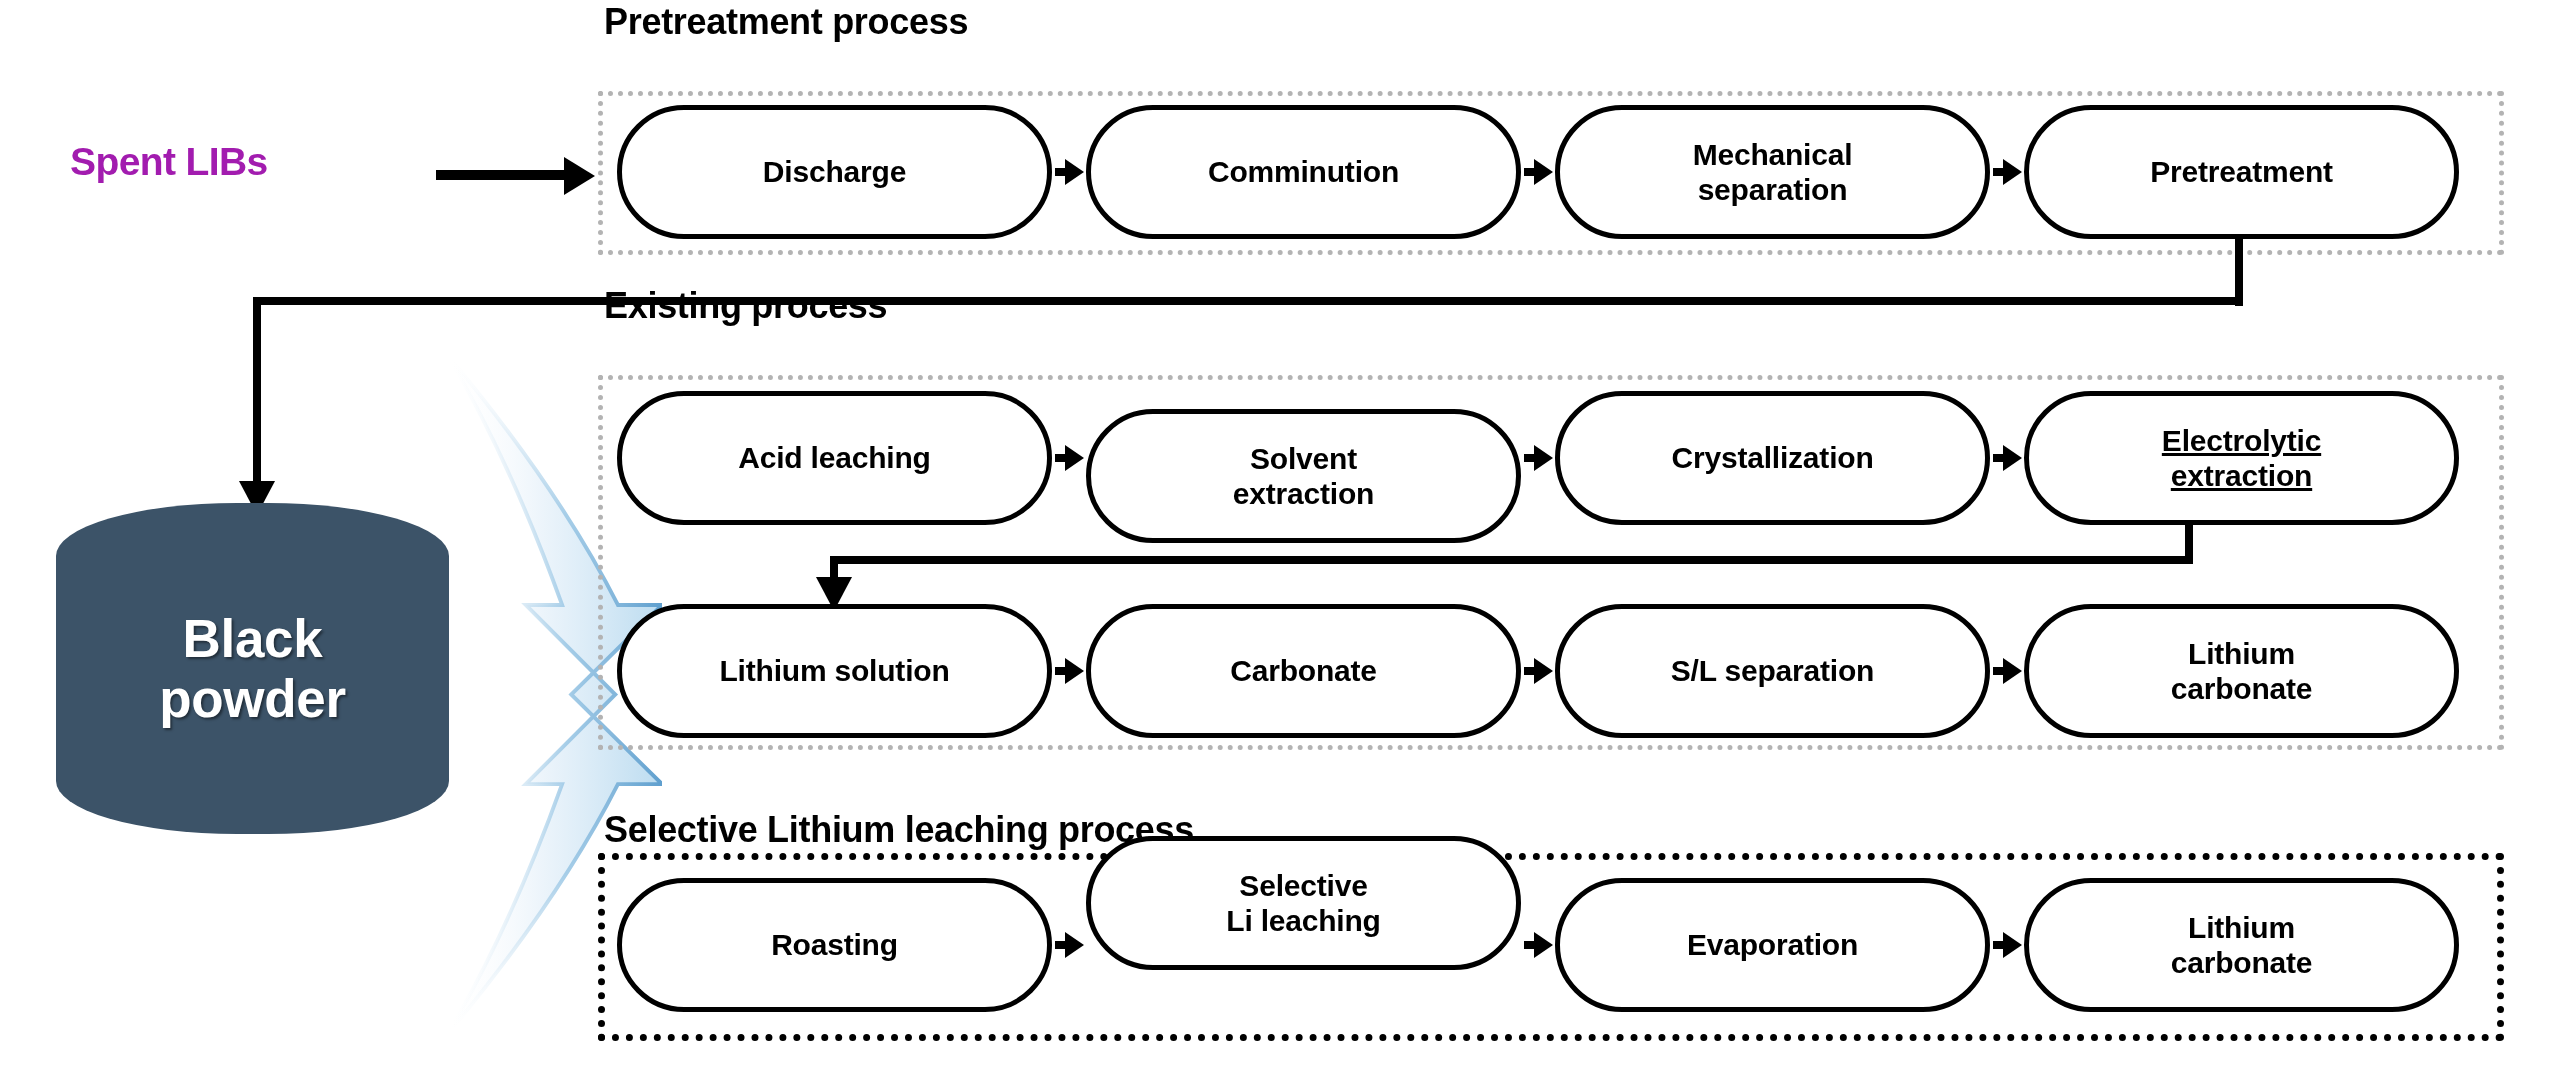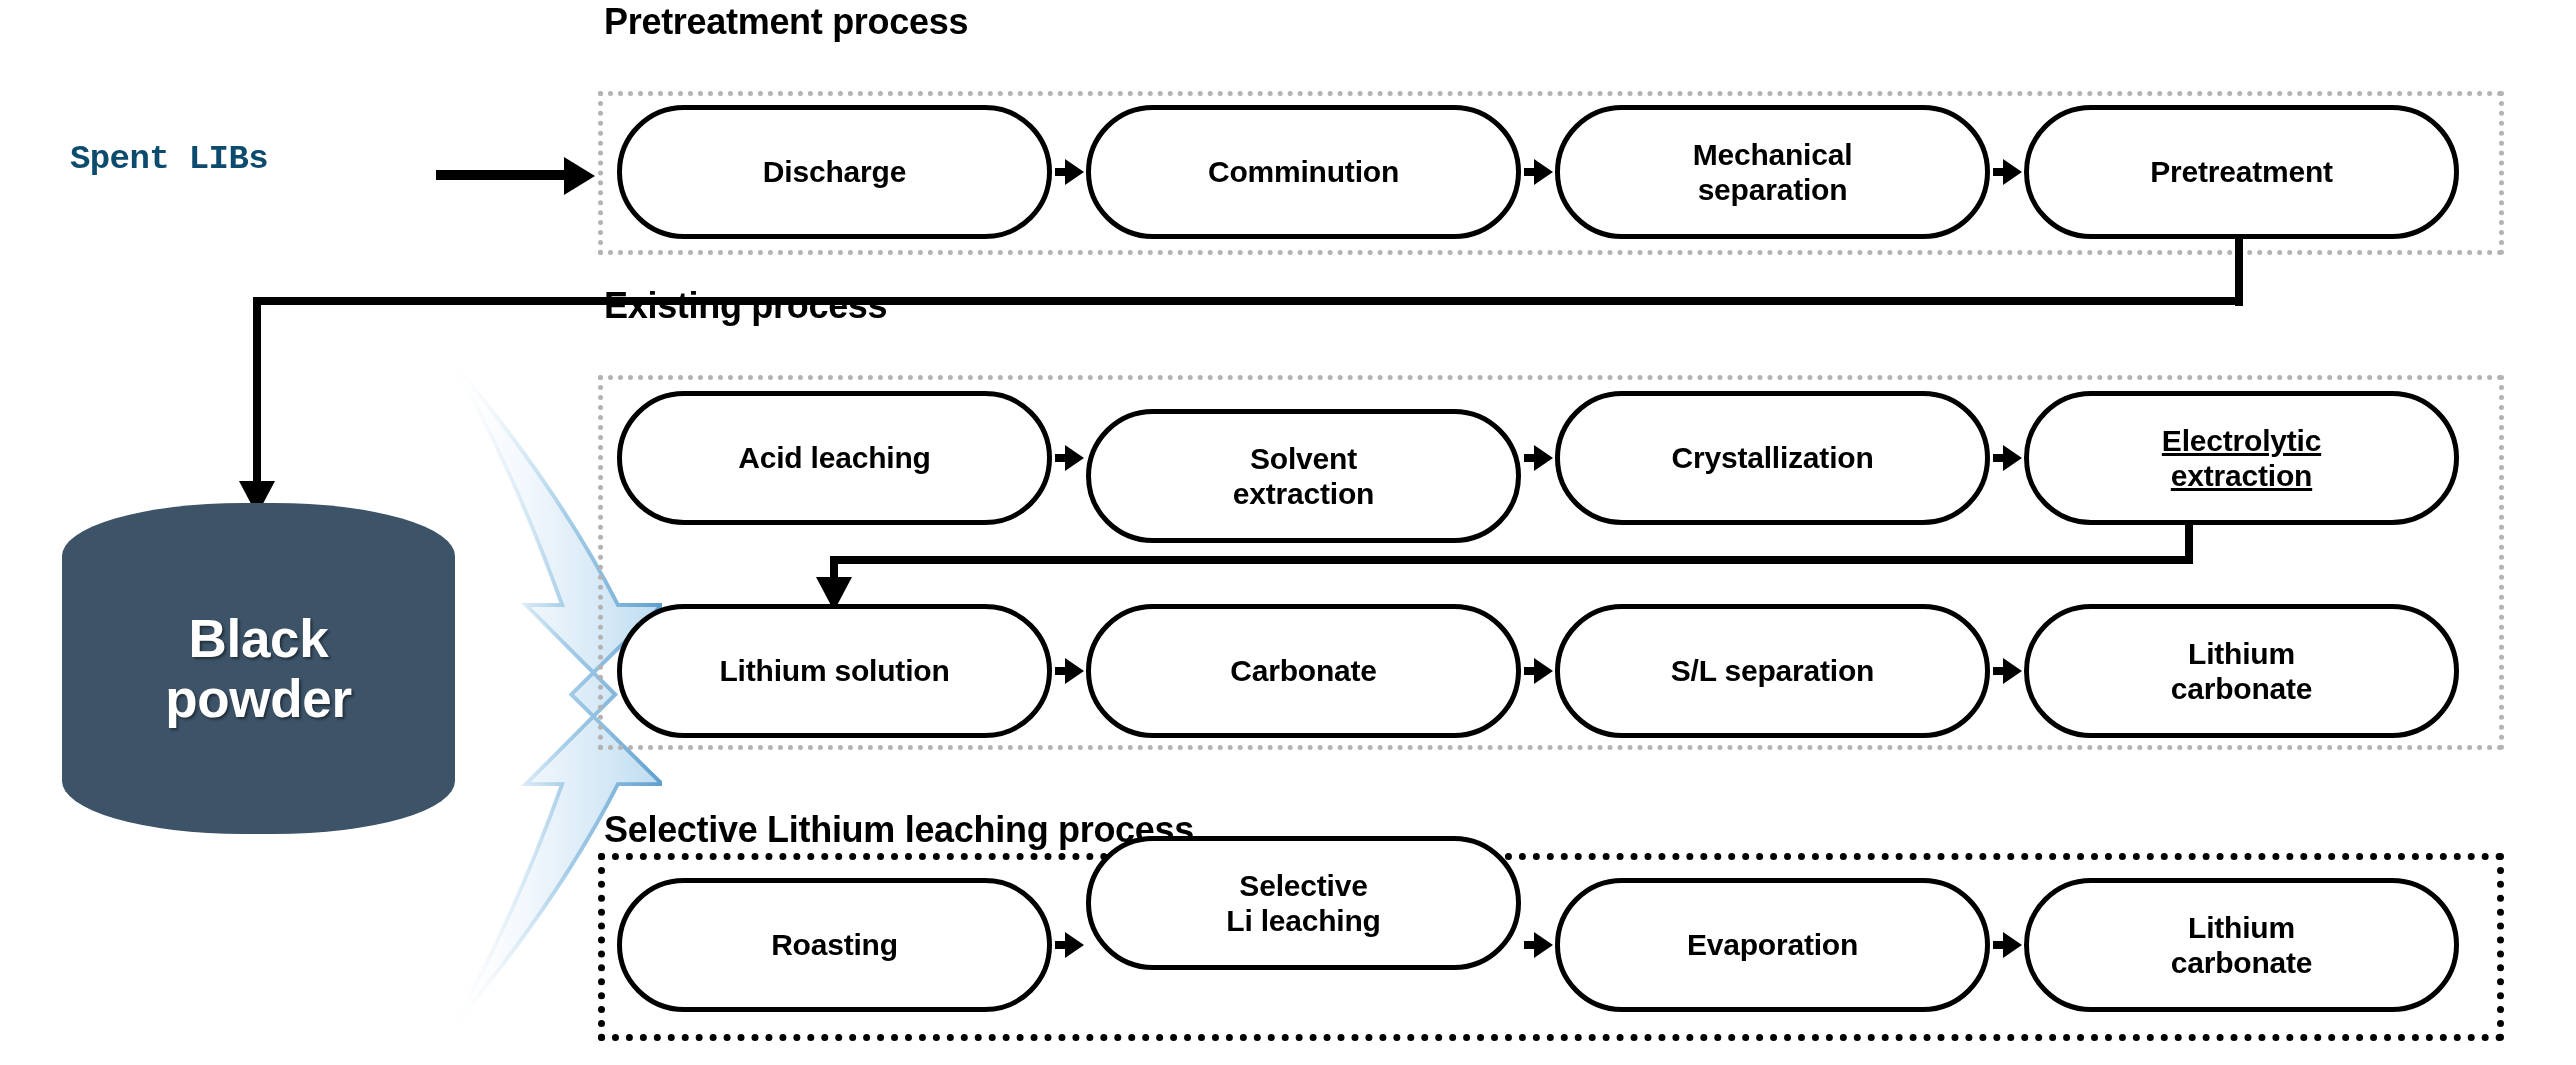--- a/index.html
+++ b/index.html
@@ -65,26 +65,25 @@
   }
   .harrow-stem{
     position:absolute;
     background:#000;
     height:8.4px;
   }
 
   
   .spent-label{
     position:absolute;
-    font-size:34px;
-    font-weight:bold;
-    color:#0c4a6e;
+    font-size:39px;
+    font-weight:bold;
+    color:#a21caf;
     white-space:nowrap;
     letter-spacing:-0.6px;
-    font-family:Liberation Mono, monospace;
   }
   .entry-stem{position:absolute;background:#000;height:9.7px;}
   .entry-head{
     position:absolute;width:0;height:0;
     border-top:19px solid transparent;
     border-bottom:19px solid transparent;
     border-left:31px solid #000;
   }
 
   
@@ -153,21 +152,21 @@
 
   <div class="node" style="left:2024px;top:105px;width:435px;height:134px;">
     <span class="lbl">Pretreatment</span>
   </div>
 
   <div class="ln-v abs" style="left:2235px;top:238px;height:68px;"></div>
   <div class="ln-h abs" style="left:253px;top:297px;width:1990px;"></div>
   <div class="ln-v abs" style="left:253px;top:297px;height:214px;"></div>
   <div class="down-head abs" style="left:239px;top:481px;"></div>
 
-  <div class="barrel" style="left:62px;top:503px;width:393px;height:331px;">
+  <div class="barrel" style="left:56px;top:503px;width:393px;height:331px;">
     <span class="lbl">Black
 powder</span>
   </div>
 
   <svg class="bigarrow" style="left:448px;top:344px;width:214px;height:701px;" viewBox="0 0 330 1080" preserveAspectRatio="none">
     <defs>
       <linearGradient id="bgGrad" x1="0" y1="0" x2="1" y2="0">
         <stop offset="0%" stop-color="#ffffff" stop-opacity="0.05"></stop>
         <stop offset="45%" stop-color="#e8f2fa" stop-opacity="0.85"></stop>
         <stop offset="100%" stop-color="#bcdcf0" stop-opacity="1"></stop>

